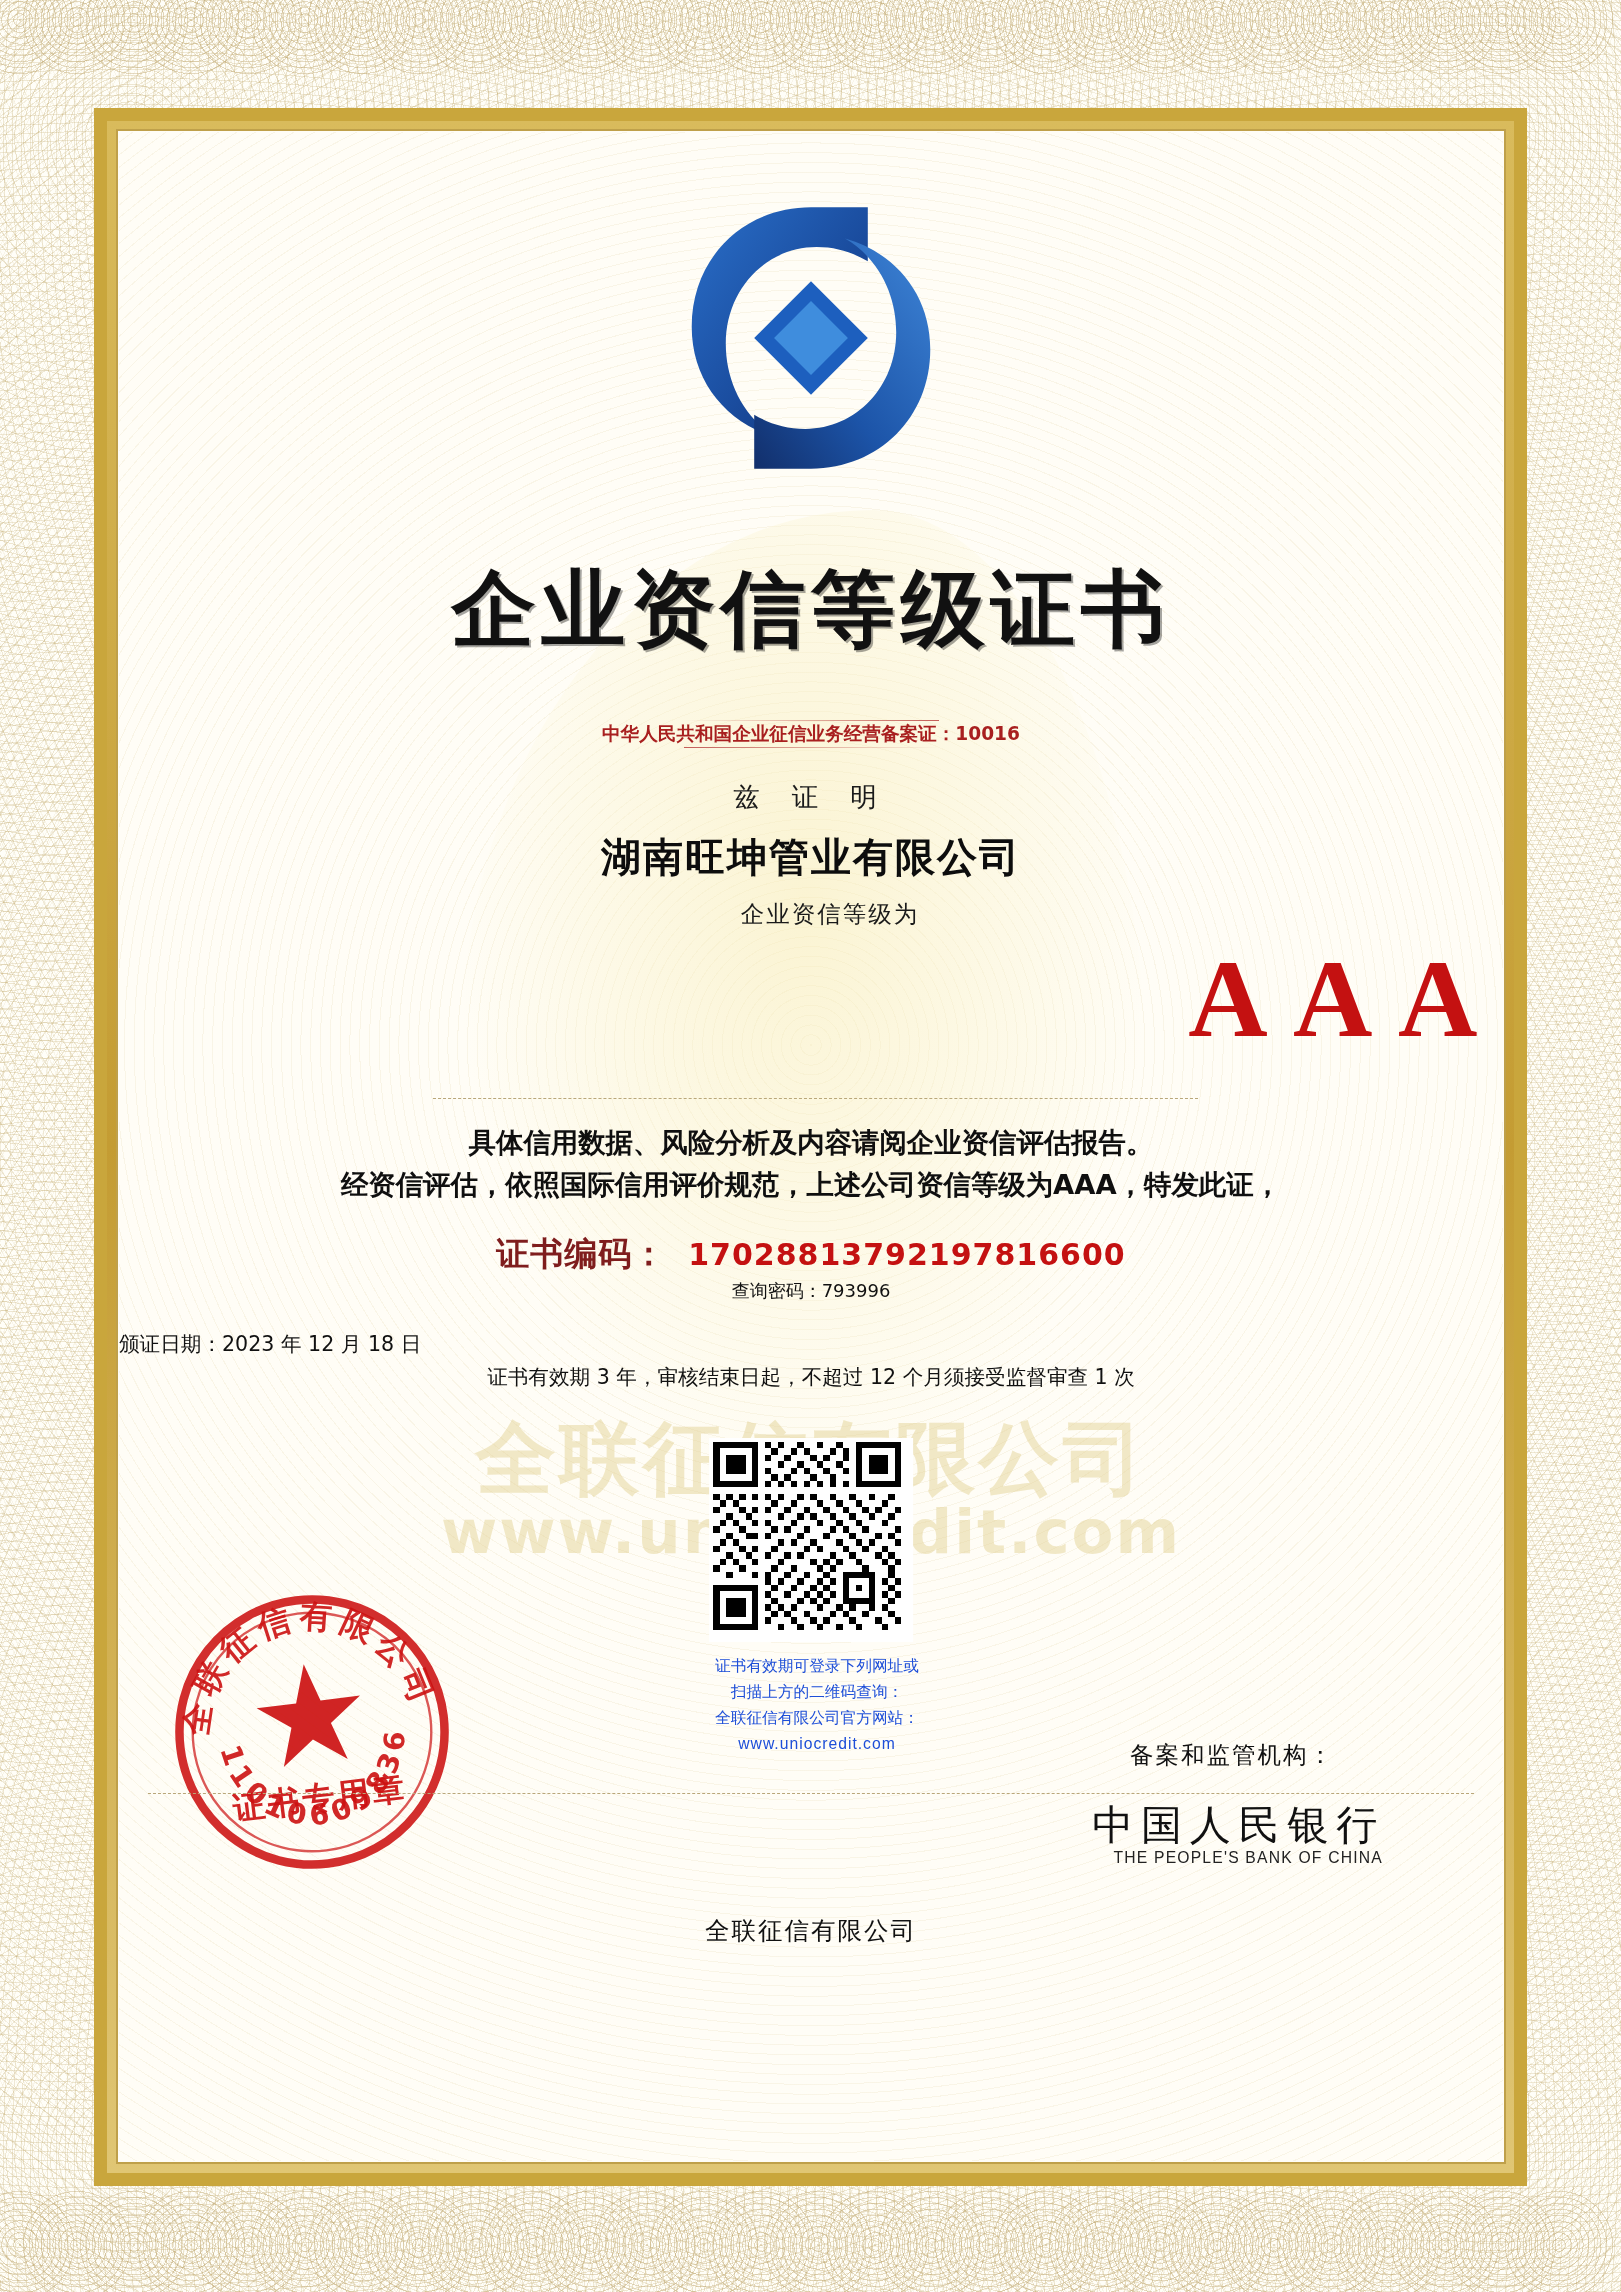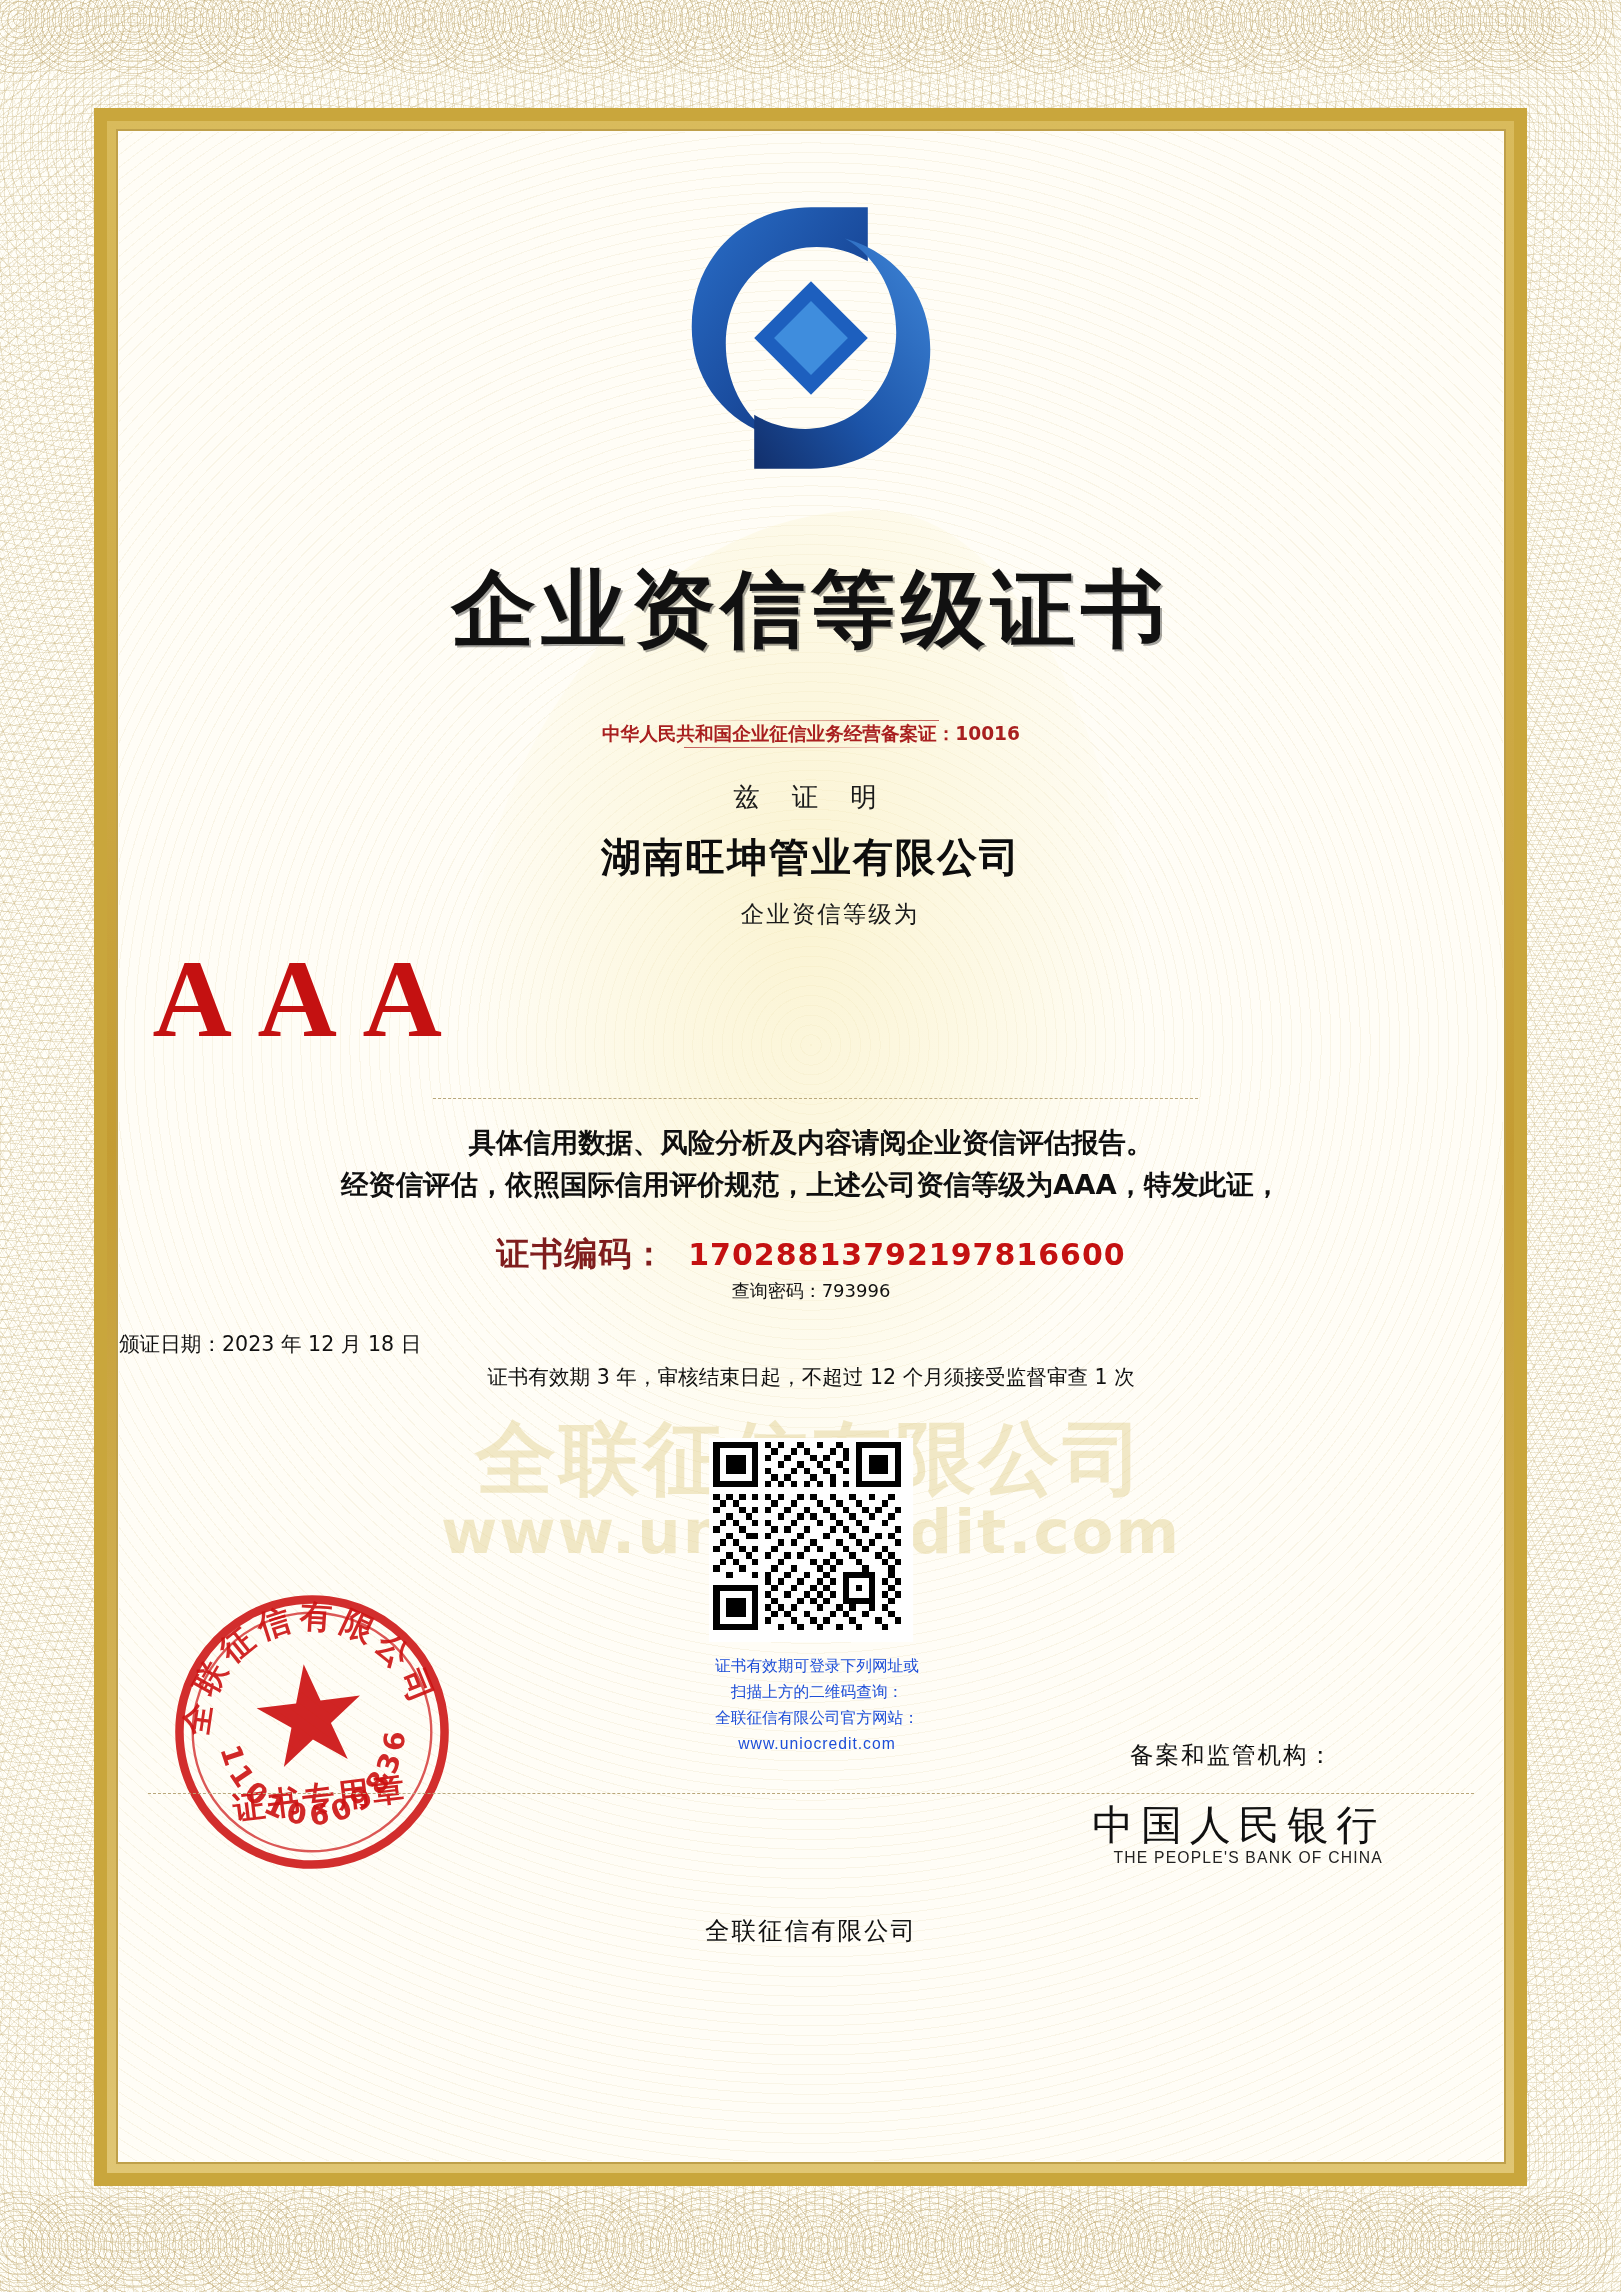--- a/index.html
+++ b/index.html
@@ -187,21 +187,21 @@
     font-size: 23.5px;
     letter-spacing: 2px;
     color: #1a1a1a;
     padding-left: 38px;
   }
 
   .grade-value {
     position: absolute;
     left: 8px; right: 0;
     top: 804px;
-    text-align: left;
+    text-align: right;
     font-family: "Liberation Serif", serif;
     font-weight: bold;
     font-size: 110px;
     letter-spacing: 25.5px;
     color: #c41111;
     text-indent: 25.5px;
   }
 
   .dotted-sep {
     position: absolute;

